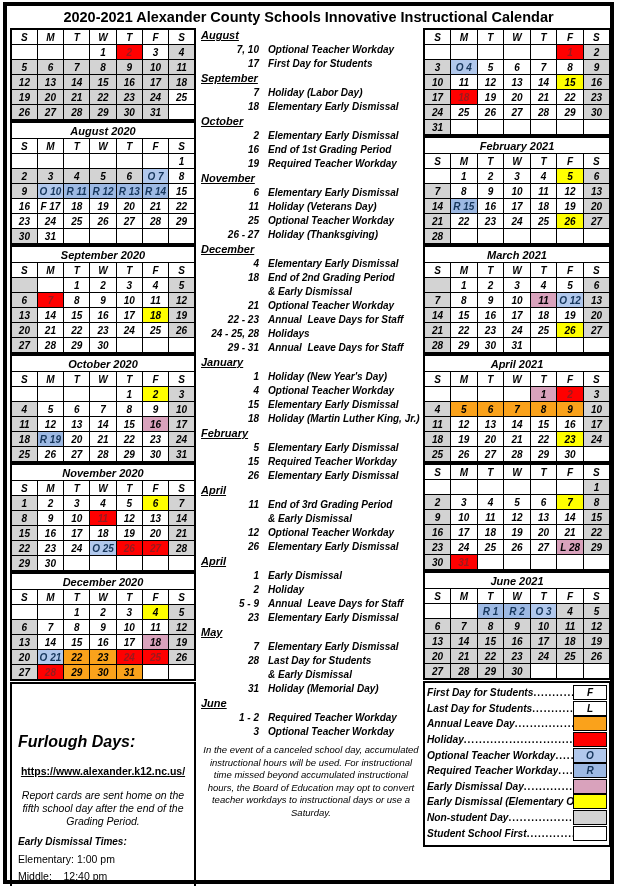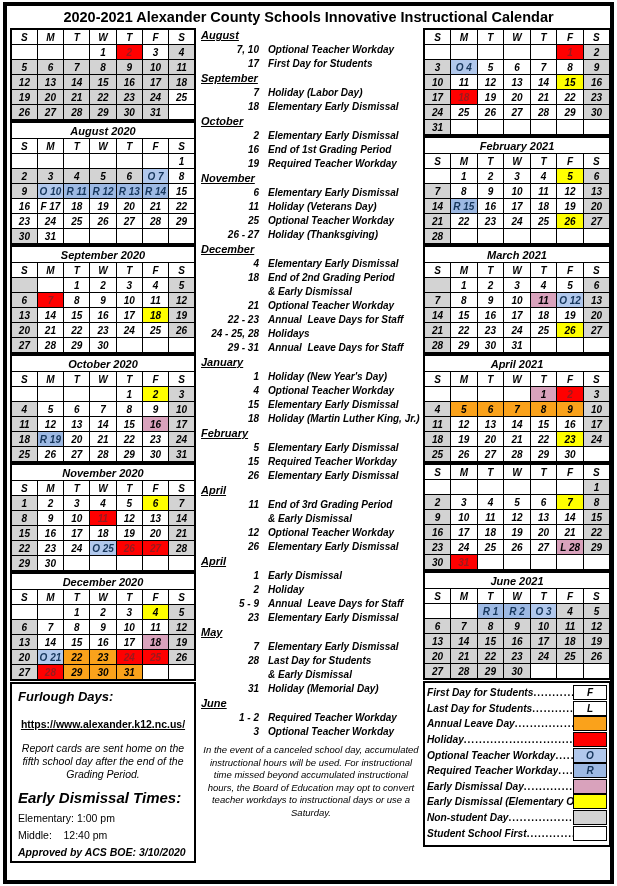--- a/index.html
+++ b/index.html
@@ -17,24 +17,24 @@
   .cal td.mt{font-size:11px;height:15px;background:#fff;}
   .cal td.dh{background:#fff;}
 
   .ev-name{font-weight:bold;font-style:italic;text-decoration:underline;font-size:11px;line-height:15px;}
   .ev-row{display:flex;line-height:14px;}
   .ev-date{width:58px;flex:none;text-align:right;padding-right:9px;font-weight:bold;font-style:italic;font-size:10px;white-space:pre;}
   .ev-desc{font-weight:bold;font-style:italic;font-size:10px;white-space:pre;}
   .note{font-style:italic;font-size:9.5px;line-height:12.5px;text-align:center;margin-top:5px;padding:0 2px;}
 
   .furlough{border:2px solid #000;margin-top:1px;padding:5px 6px 3px;box-sizing:border-box;font-size:10.5px;}
-  .furlough-heading{font-weight:bold;font-style:italic;font-size:13px;}
+  .furlough-heading{font-weight:bold;font-style:italic;font-size:16px;margin-top:44px;}
   .website-link{display:block;text-align:center;font-weight:bold;font-size:10.5px;color:#000;text-decoration:underline;margin:14px 0 12px;}
   .report-note{font-style:italic;text-align:center;font-size:10.5px;line-height:13px;margin-bottom:8px;}
-  .edt-heading{font-weight:bold;font-style:italic;font-size:15px;margin-bottom:4px;}
+  .edt-heading{font-weight:bold;font-style:italic;font-size:10px;margin-bottom:4px;}
   .time-line{font-size:10.5px;line-height:17px;white-space:pre;}
   .approved-note{font-weight:bold;font-style:italic;font-size:10.5px;margin-top:2px;}
 
   .legend-box{border:2px solid #000;margin-top:1px;padding:2px 2px 4px 2px;box-sizing:border-box;}
   .leg-row{display:flex;align-items:center;height:15.6px;}
   .leg-label{font-weight:bold;font-style:italic;font-size:10.2px;white-space:nowrap;overflow:hidden;flex:0 1 auto;}
   .leg-dots{flex:1 1 0;overflow:hidden;white-space:nowrap;font-size:10px;font-weight:bold;letter-spacing:1px;}
   .leg-box{width:32px;height:13px;flex:none;border:1px solid #000;text-align:center;font-weight:bold;font-style:italic;font-size:10px;line-height:13px;}
 </style>
 </head>

